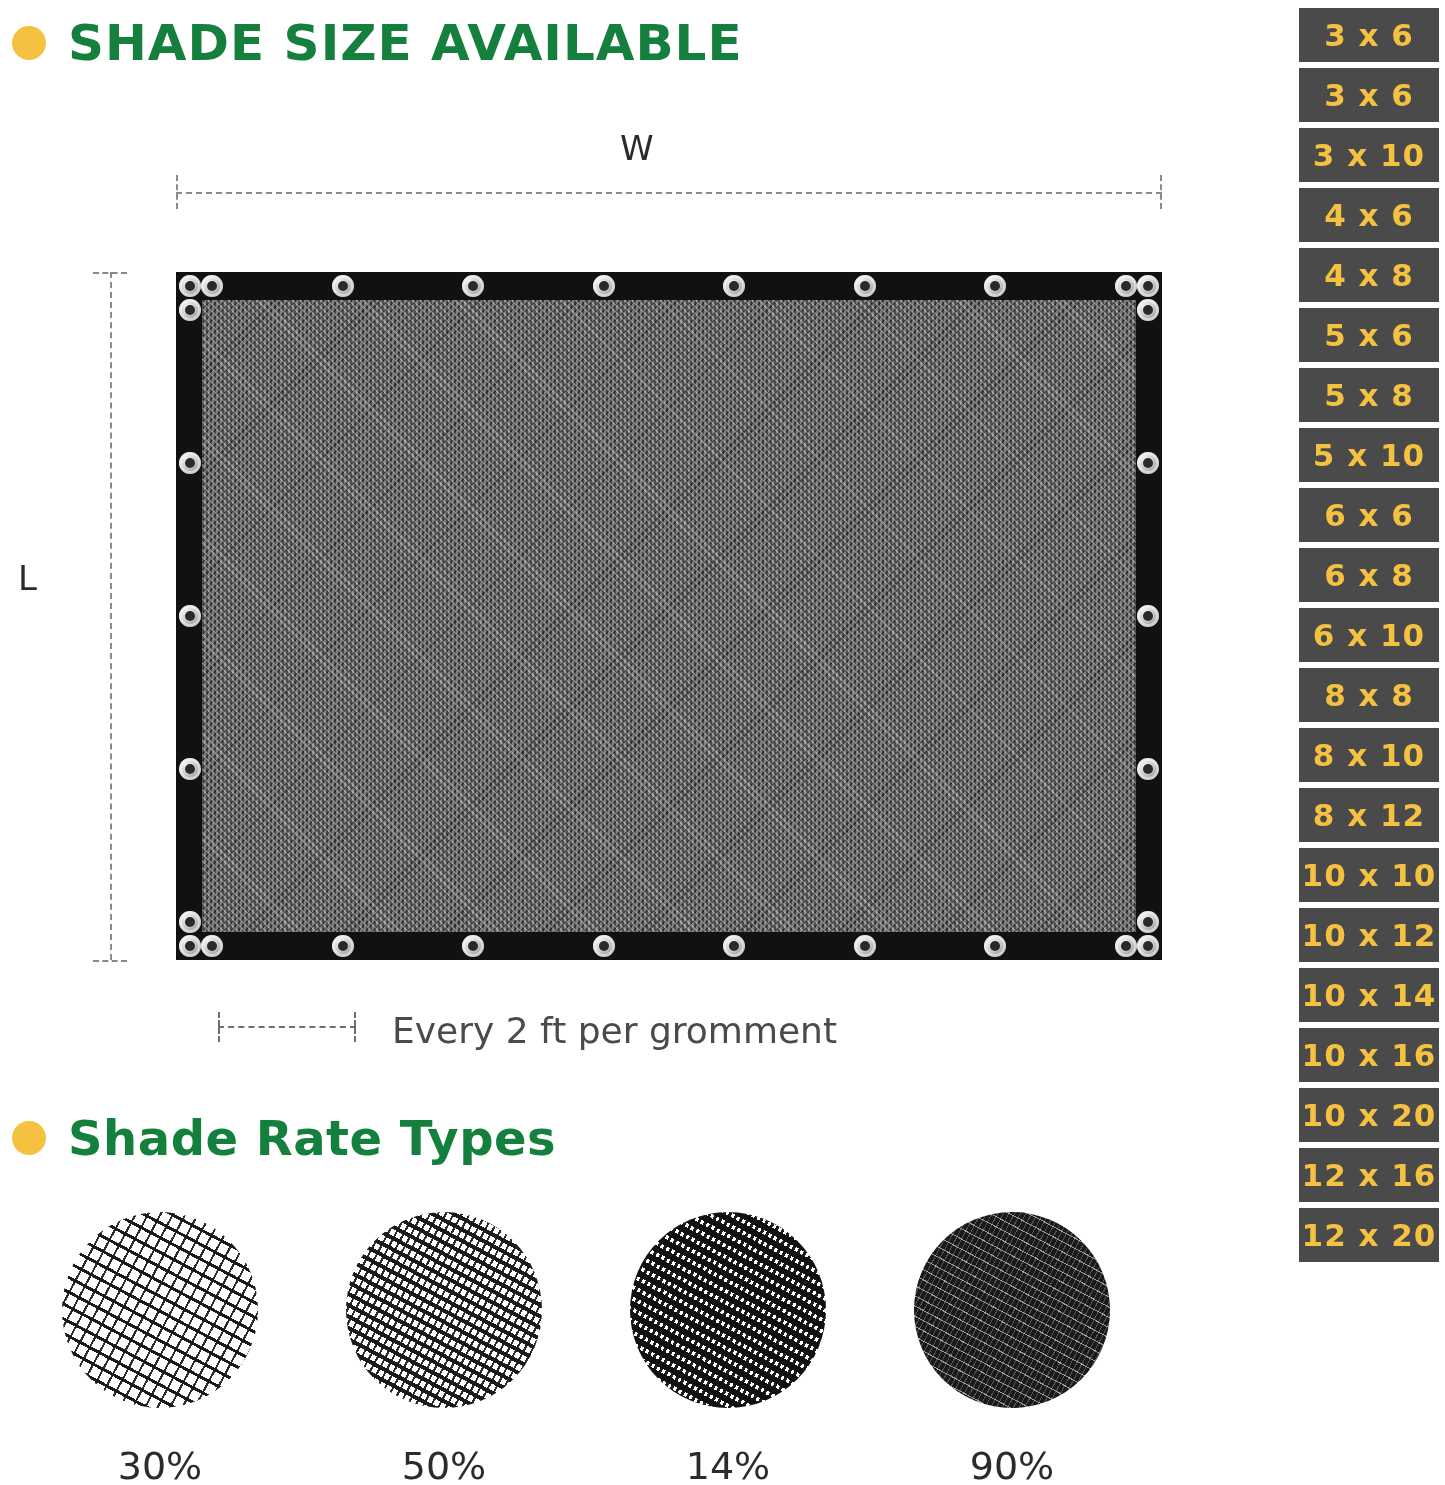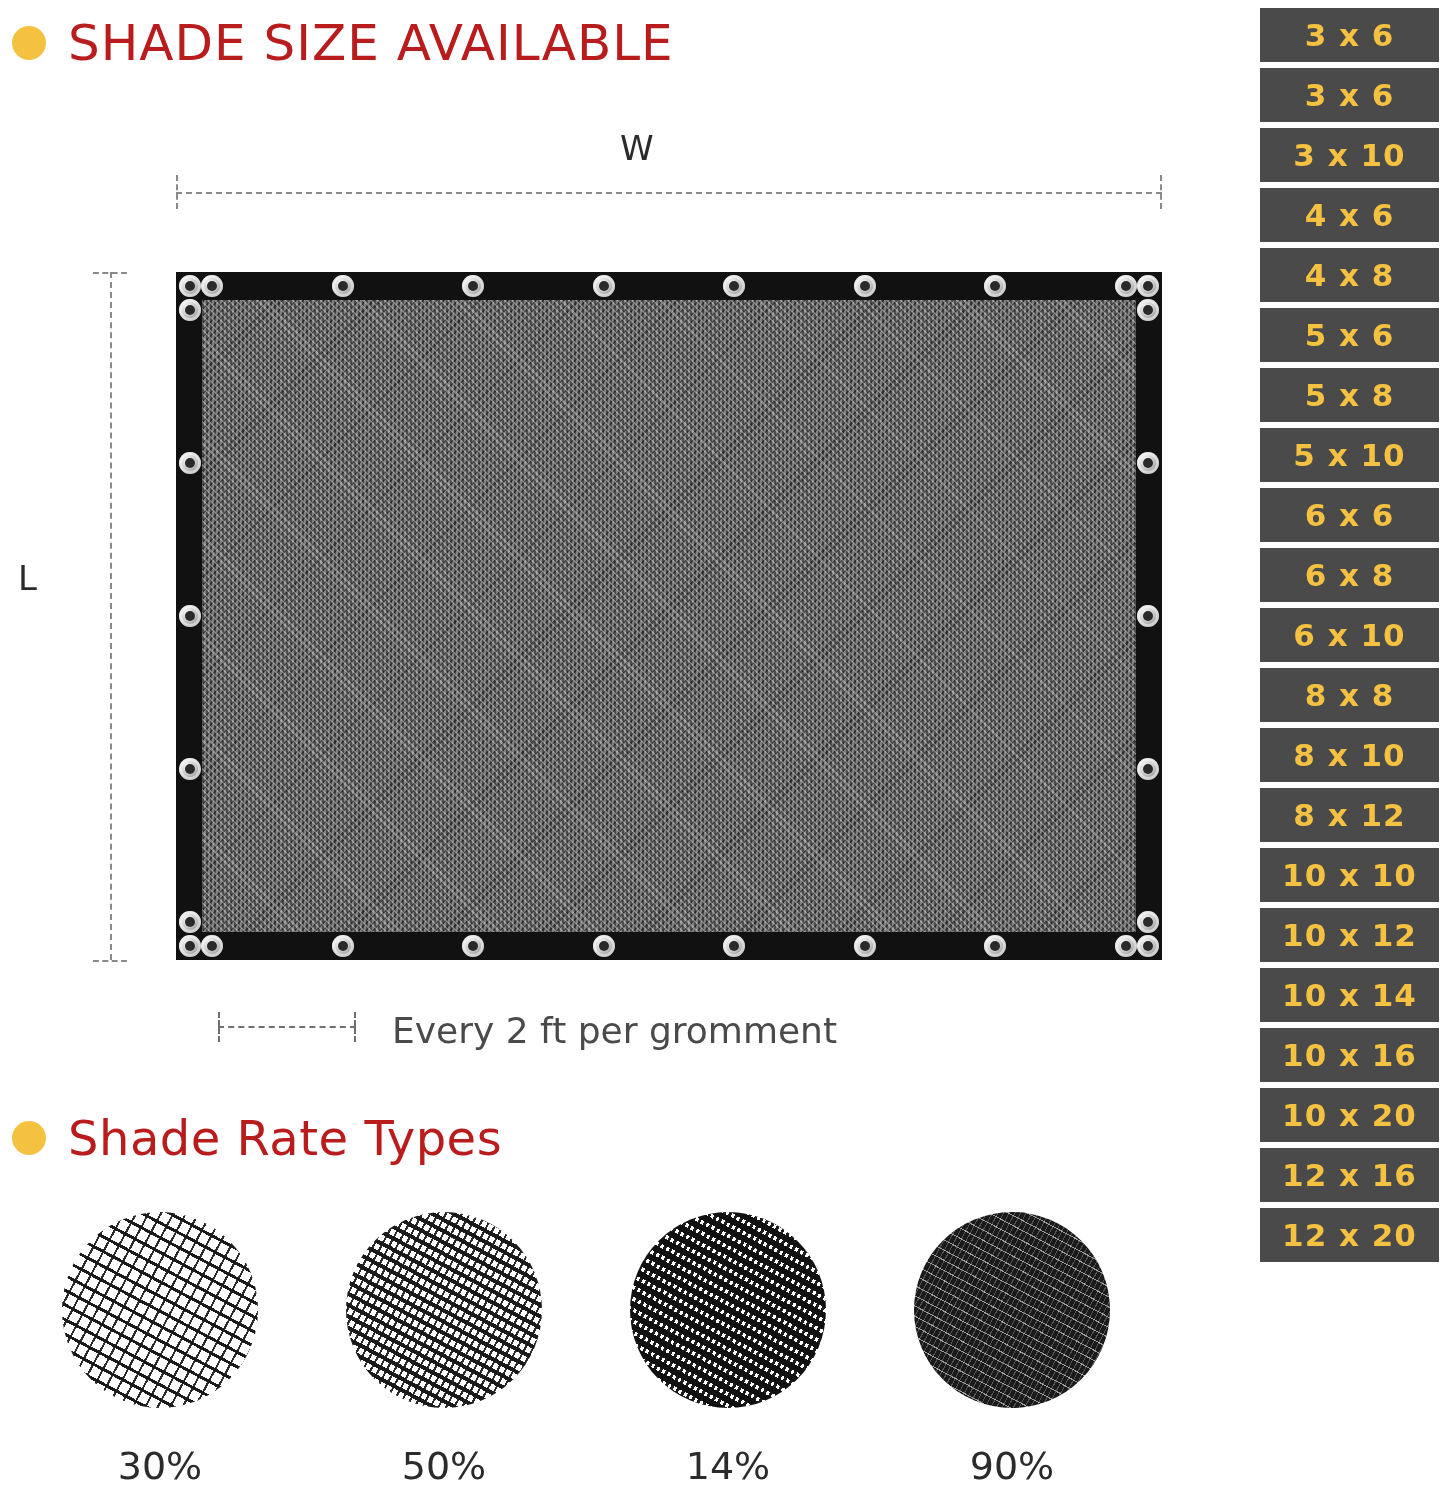--- a/index.html
+++ b/index.html
@@ -23,22 +23,22 @@
     gap: 22px;
   }
   .bullet-dot {
     width: 34px;
     height: 34px;
     border-radius: 50%;
     background: #f5c141;
     flex: none;
   }
   .heading-text {
-    color: #b91c1c;
-    font-weight: 400;
+    color: #15803d;
+    font-weight: 700;
     letter-spacing: 0.5px;
   }
   #heading-main {
     top: 14px;
     left: 12px;
   }
   #heading-main .heading-text {
     font-size: 50px;
     letter-spacing: 1px;
   }
@@ -48,21 +48,21 @@
   }
   #heading-shade-rate .heading-text {
     font-size: 48px;
   }
 
   
   .size-list {
     position: absolute;
     top: 8px;
     right: 6px;
-    width: 179px;
+    width: 140px;
     display: flex;
     flex-direction: column;
     gap: 6px;
   }
   .size-chip {
     height: 54px;
     background: #4a4a4a;
     color: #f5c141;
     display: flex;
     align-items: center;

